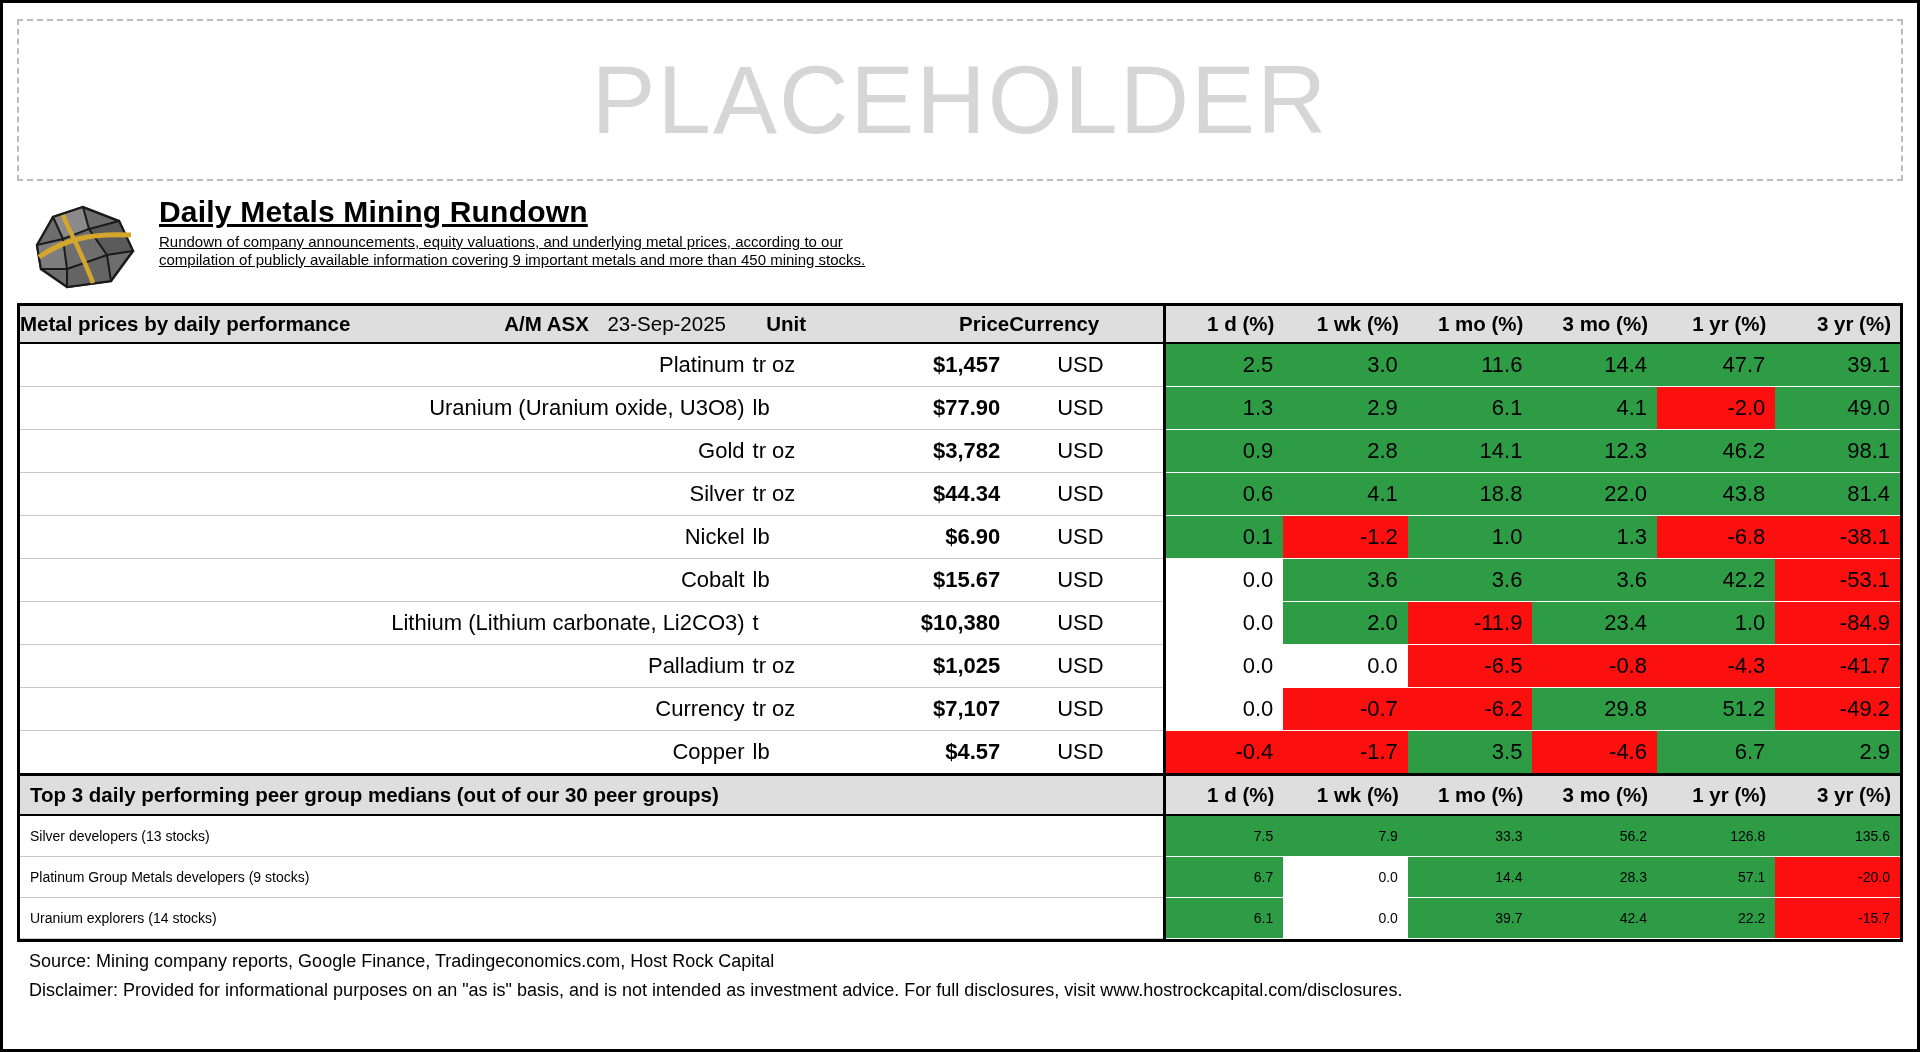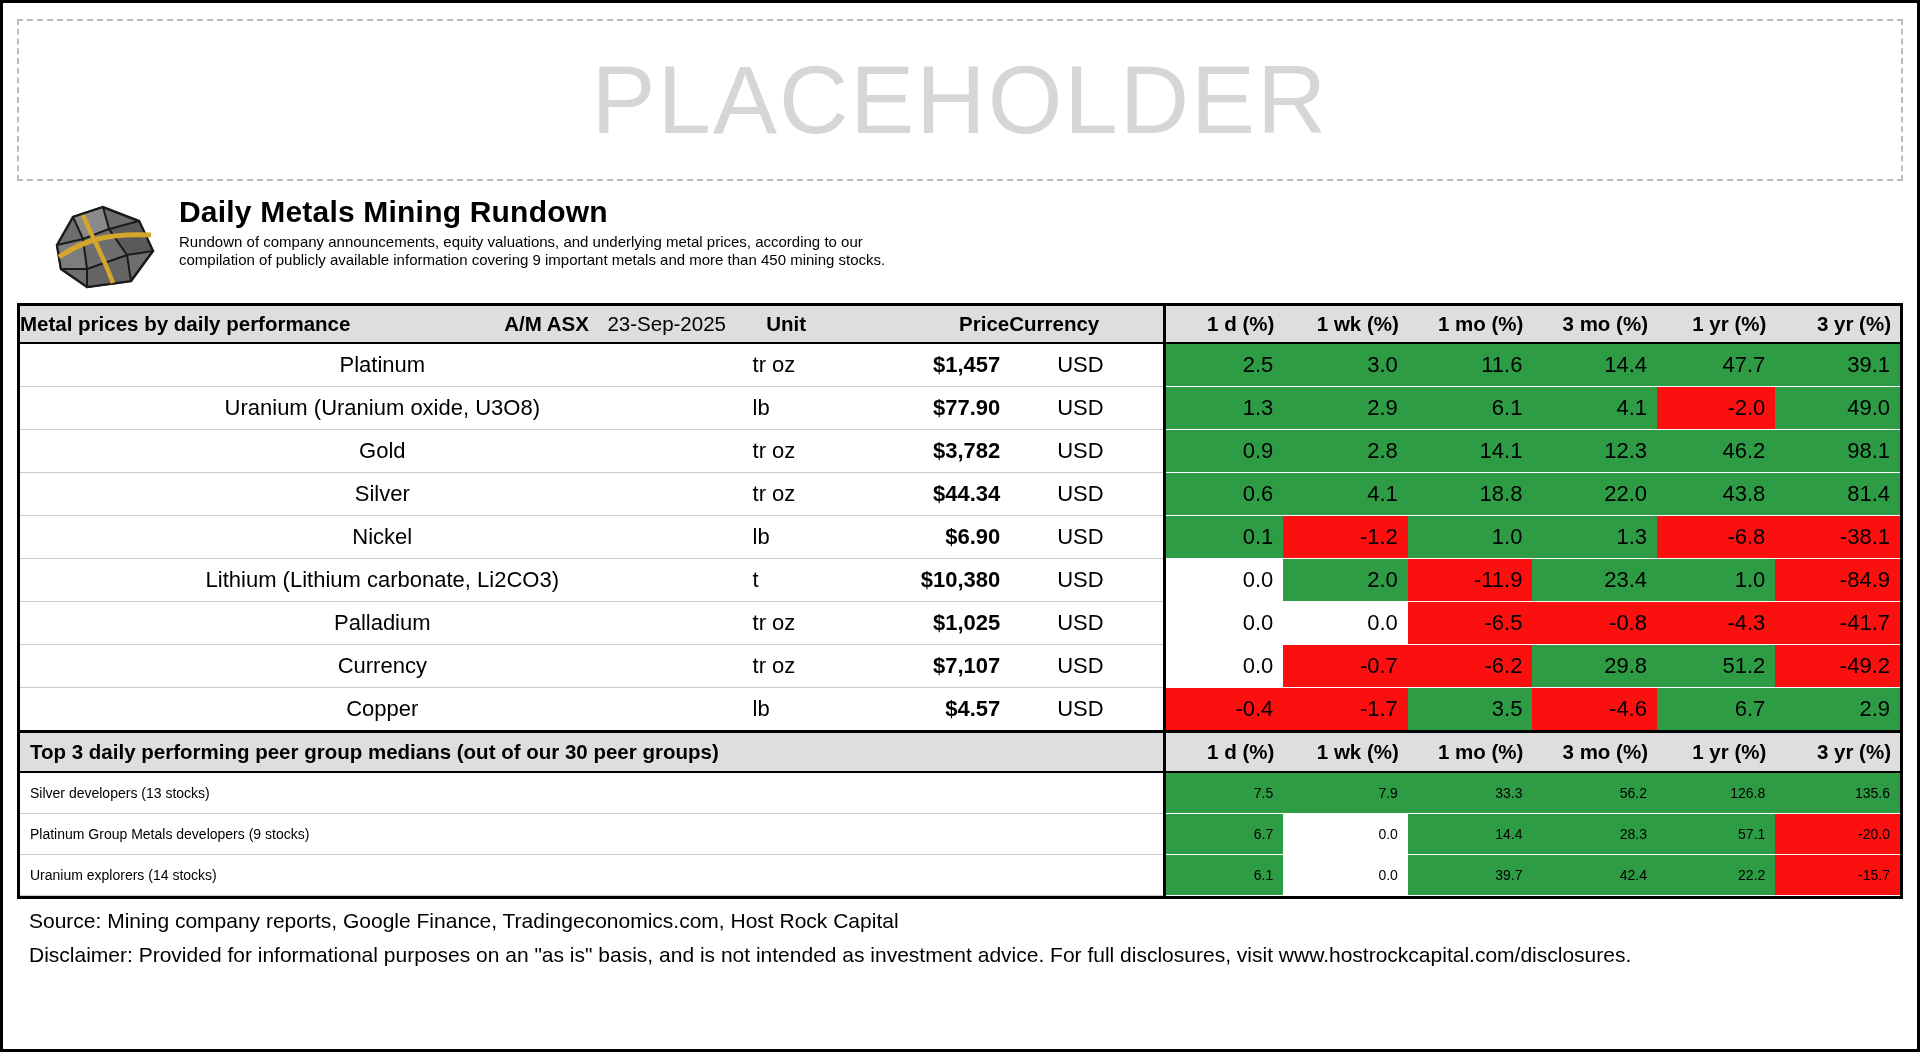--- a/index.html
+++ b/index.html
@@ -37,22 +37,23 @@
     letter-spacing: 2px;
     color: #d6d6d6;
     font-family: "Liberation Sans", sans-serif;
     font-weight: 400;
     user-select: none;
   }
   
   .header {
     display: flex;
     align-items: flex-start;
-    padding: 6px 14px 0 40px;
+    padding: 6px 14px 0 20px;
     gap: 18px;
+    text-decoration: underline;
   }
   .logo {
     width: 118px;
     height: 96px;
     flex: 0 0 118px;
     margin-top: 6px;
   }
   .header-text {
     flex: 1 1 auto;
     padding-top: 2px;
@@ -101,21 +102,21 @@
   .c-date   { width: 150px; text-align: center; }
   .c-unit   { width: 95px;  text-align: center; padding-left: 8px;}
   .c-price  { width: 170px; text-align: right; padding-right: 9px;}
   .c-cur    { width: 140px; text-align: left; padding-right: 9px;}
   .c-perf   { width: 114px; text-align: right; padding-right: 10px; }
   .row td {
     height: 42px;
     font-size: 22px;
     border-bottom: 1px solid #c9c9c9;
   }
-  .row td.name { text-align: center; padding-left: 0; }
+  .row td.name { text-align: right; padding-left: 0; }
   .row td.unit { text-align: left; padding-left: 8px;}
   .row td.price { text-align: right; padding-right: 9px; font-weight: bold; }
   .row td.cur { text-align: center; padding-right: 12px; }
   .row td.perfcell {
     text-align: right;
     padding-right: 10px;
     border-bottom: 1px solid #ffffff;
   }
   td.firstperf { border-left: 3px solid #000; }
   .pos { background: #2e9c45; color: #000; }
@@ -138,21 +139,21 @@
   }
   .peer-row td.name { text-align: left; padding-left: 10px; }
   .peer-row td.perfcell { text-align: right; padding-right: 10px; border-bottom: 1px solid #fff;}
   
   .footer {
     margin: 0 14px;
     border-top: 3px solid #000;
     padding: 5px 2px 0 12px;
   }
   .footer div {
-    font-size: 21px;
+    font-size: 18px;
     line-height: 1.6;
   }
 </style>
 </head>
 <body>
 
 <div class="page">
 
   <div class="placeholder">
     <div class="placeholder-text">PLACEHOLDER</div>
@@ -264,20 +265,32 @@
             <td class="price">$6.90</td>
             <td class="cur">USD</td>
             <td class="perfcell pos firstperf">0.1</td>
             <td class="perfcell neg">-1.2</td>
             <td class="perfcell pos">1.0</td>
             <td class="perfcell pos">1.3</td>
             <td class="perfcell neg">-6.8</td>
             <td class="perfcell neg">-38.1</td>
           </tr>
           <tr class="row">
+            <td class="name" colspan="3">Cobalt</td>
+            <td class="unit">lb</td>
+            <td class="price">$15.67</td>
+            <td class="cur">USD</td>
+            <td class="perfcell zero firstperf">0.0</td>
+            <td class="perfcell pos">3.6</td>
+            <td class="perfcell pos">3.6</td>
+            <td class="perfcell pos">3.6</td>
+            <td class="perfcell pos">42.2</td>
+            <td class="perfcell neg">-53.1</td>
+          </tr>
+          <tr class="row">
             <td class="name" colspan="3">Lithium (Lithium carbonate, Li2CO3)</td>
             <td class="unit">t</td>
             <td class="price">$10,380</td>
             <td class="cur">USD</td>
             <td class="perfcell zero firstperf">0.0</td>
             <td class="perfcell pos">2.0</td>
             <td class="perfcell neg">-11.9</td>
             <td class="perfcell pos">23.4</td>
             <td class="perfcell pos">1.0</td>
             <td class="perfcell neg">-84.9</td>

